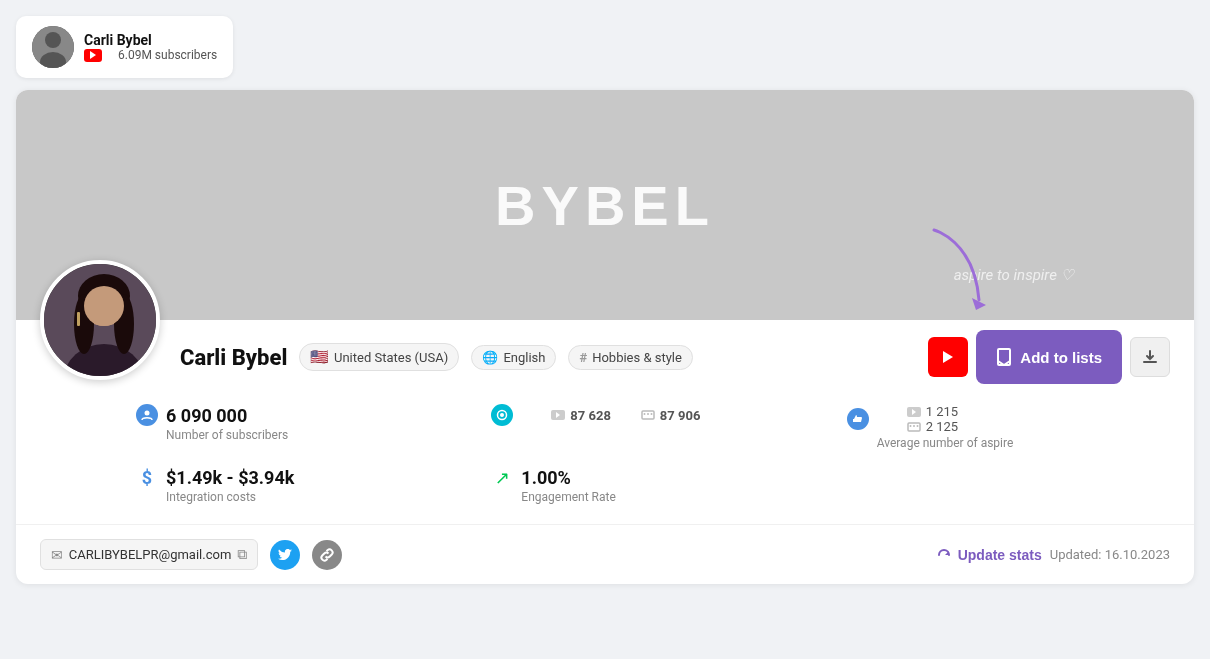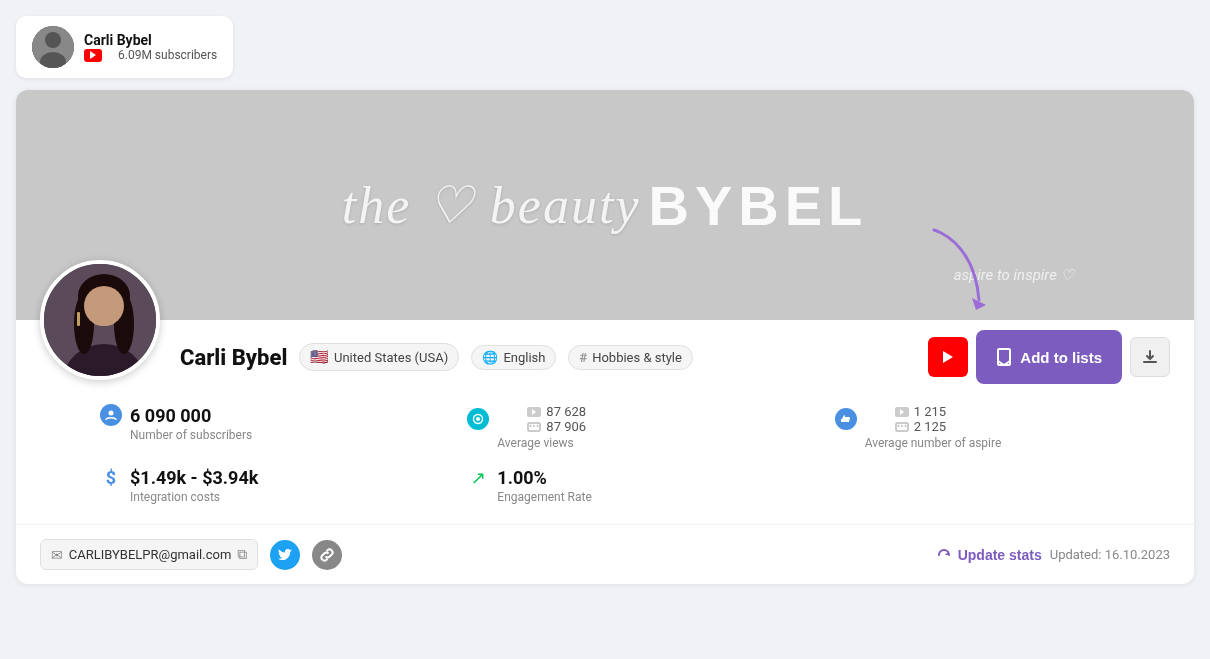--- a/index.html
+++ b/index.html
@@ -196,21 +196,21 @@
       border: 1px solid #ddd;
       border-radius: 6px;
       display: flex; align-items: center; justify-content: center;
       cursor: pointer;
       font-size: 16px;
       color: #555;
     }
 
     
     .stats-section {
-      padding: 20px 24px 20px 84px;
+      padding: 20px 24px 20px 120px;
       display: grid;
       grid-template-columns: 1fr 1fr 1fr;
       gap: 16px 32px;
     }
     .stat-item {
       display: flex;
       flex-direction: column;
       gap: 2px;
     }
     .stat-header {
@@ -356,21 +356,20 @@
       <span>6.09M subscribers</span>
     </div>
   </div>
 </div>
 
 
 <div class="main-card">
 
   <div class="banner">
     <div style="display:flex; align-items:center; gap:8px; position:relative; z-index:1;">
-      <span class="banner-text">the ♡ beauty</span>
       <span class="banner-bybel">BYBEL</span>
     </div>
     <div class="banner-tagline">aspire to inspire ♡</div>
 
     <svg class="arrow-overlay" viewBox="0 0 80 100" xmlns="http://www.w3.org/2000/svg">
       <path d="M 20 10 C 20 10 60 20 65 80" stroke="#9c6dd8" stroke-width="3" fill="none" stroke-linecap="round"></path>
       <polygon points="58,78 72,85 62,90" fill="#9c6dd8"></polygon>
     </svg>
   </div>
 
@@ -445,37 +444,36 @@
     </div>
 
     <div class="stat-item">
       <div class="stat-header">
         <div class="stat-icon teal">
           <svg width="12" height="12" viewBox="0 0 12 12">
             <circle cx="6" cy="6" r="2" fill="white"></circle>
             <circle cx="6" cy="6" r="4.5" stroke="white" stroke-width="1.5" fill="none"></circle>
           </svg>
         </div>
-        <div style="display:flex; flex-direction:column;">
+        <div style="display:flex; flex-direction:row;font-weight:bold;">
           <div class="stat-sub">
             <div class="yt-small"></div>
             <span>87 628</span>
           </div>
           <div class="stat-sub2">
             <svg width="14" height="12" viewBox="0 0 14 12">
               <rect x="1" y="2" width="12" height="8" rx="1" stroke="#bbb" stroke-width="1.5" fill="none"></rect>
               <circle cx="3.5" cy="5" r="1" fill="#bbb"></circle>
               <circle cx="7" cy="5" r="1" fill="#bbb"></circle>
               <circle cx="10.5" cy="5" r="1" fill="#bbb"></circle>
             </svg>
             <span>87 906</span>
           </div>
         </div>
       </div>
-      <div class="stat-label" style="margin-left:30px;">Average views</div>
     </div>
 
     <div class="stat-item">
       <div class="stat-header">
         <div class="stat-icon thumb">
           <svg width="12" height="12" viewBox="0 0 12 12">
             <path d="M2 6 L4 2 Q5 2 5 4 L5 4 L9 4 Q10 4 10 5 L9 9 L2 9 Z" fill="white"></path>
             <rect x="1" y="6" width="2" height="3" fill="white"></rect>
           </svg>
         </div>

